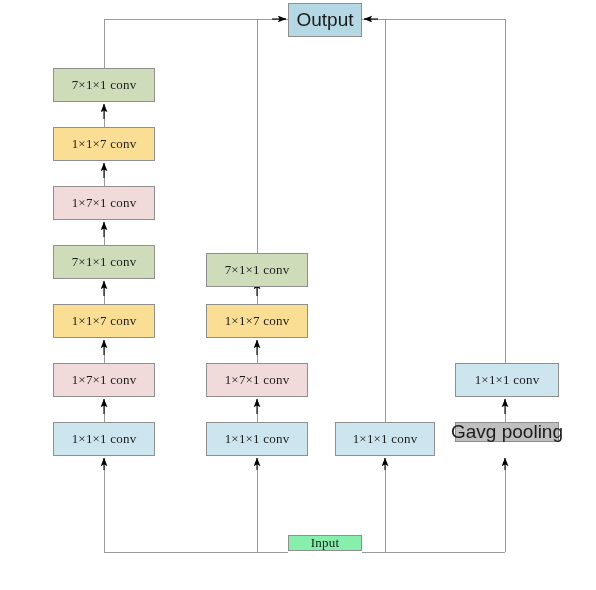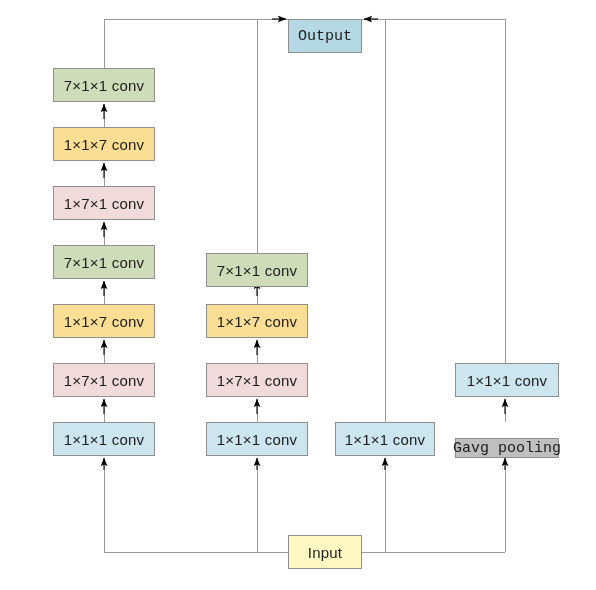--- a/index.html
+++ b/index.html
@@ -23,32 +23,31 @@
     width: 596px;
     height: 590px;
   }
   .node {
     position: absolute;
     box-sizing: border-box;
     border: 1px solid #8f8f8f;
     display: flex;
     align-items: center;
     justify-content: center;
-    font-family: Liberation Sans, sans-serif;
-    font-size: 15px;
+    font-family: Liberation Serif, serif;
+    font-size: 13px;
     color: #1c1c1c;
     letter-spacing: 0.2px;
     white-space: nowrap;
     z-index: 3;
   }
   .node.mono {
-    font-family: Liberation Mono, monospace;
-    font-size: 15px;
+    font-family: Liberation Sans, sans-serif;
+    font-size: 19px;
     letter-spacing: 0px;
-    margin-top: 16px;
   }
 </style>
 </head>
 <body>
 
 <div id="canvas">
 
   <svg id="wires" viewBox="0 0 596 590" width="596" height="590">
     <defs>
       <marker id="ah" markerWidth="9" markerHeight="9" refX="7.4" refY="3.1" orient="auto" markerUnits="strokeWidth">
@@ -125,15 +124,15 @@
   <div class="node" style="left:206px; top:253px; width:102px; height:34px; background:#cfdcba;">7×1×1 conv</div>
   <div class="node" style="left:206px; top:304px; width:102px; height:34px; background:#fade93;">1×1×7 conv</div>
   <div class="node" style="left:206px; top:363px; width:102px; height:34px; background:#f0dada;">1×7×1 conv</div>
   <div class="node" style="left:206px; top:422px; width:102px; height:34px; background:#cde5ee;">1×1×1 conv</div>
 
   <div class="node" style="left:335px; top:422px; width:100px; height:34px; background:#cde5ee;">1×1×1 conv</div>
 
   <div class="node" style="left:455px; top:363px; width:104px; height:34px; background:#cde5ee;">1×1×1 conv</div>
   <div class="node mono" style="left:455px; top:422px; width:104px; height:20px; background:#bfbfbf;">Gavg pooling</div>
 
-  <div class="node" style="left:288px; top:535px; width:74px; height:34px; background:#fef9c3;">Input</div>
+  <div class="node" style="left:288px; top:535px; width:74px; height:16px; background:#86efac;">Input</div>
 
 </div>
 
 </body></html>

